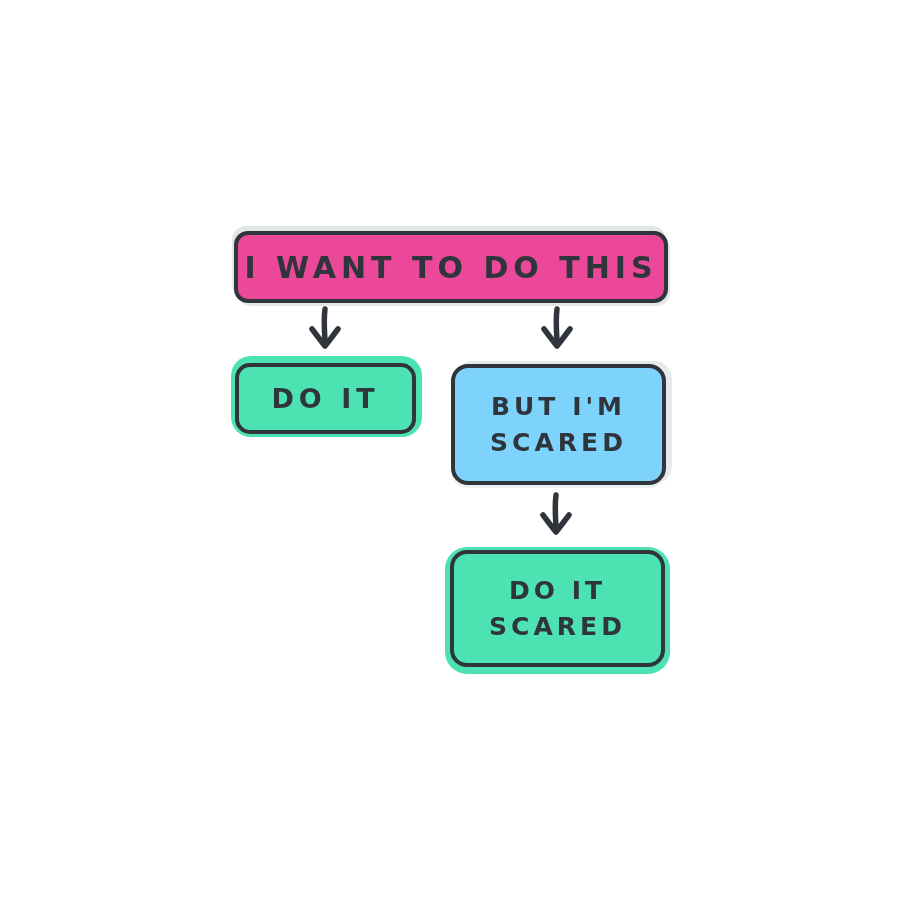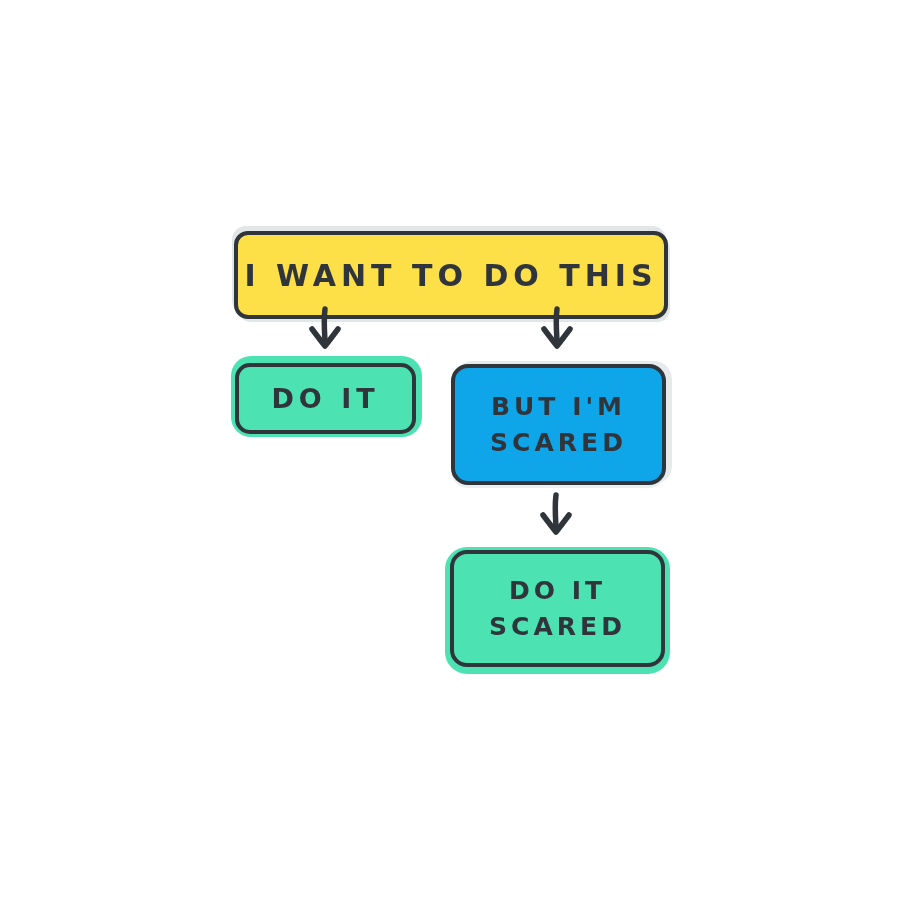--- a/index.html
+++ b/index.html
@@ -25,41 +25,41 @@
     justify-content: center;
     font-weight: 700;
     color: #2f353b;
     text-align: center;
     white-space: nowrap;
   }
   .node span { display: block; }
 
   .node-want {
     left: 234px; top: 231px;
-    width: 434px; height: 88px;
+    width: 434px; height: 72px;
     border-radius: 14px;
-    background: #fde047;
+    background: #ec4899;
     font-size: 30px;
     letter-spacing: 5px;
     box-shadow: -2px -5px 0 0 #e3e6e7, 3px 4px 0 -1px #e3e6e7;
   }
   .node-do-it {
     left: 235px; top: 363px;
     width: 181px; height: 71px;
     border-radius: 15px;
     background: #4ce2b2;
     font-size: 27px;
     letter-spacing: 5px;
     box-shadow: 1px -2px 0 5px #4ce2b2;
   }
   .node-but-scared {
     left: 451px; top: 364px;
     width: 215px; height: 121px;
     border-radius: 17px;
-    background: #0ea5e9;
+    background: #7dd3fc;
     font-size: 25px;
     letter-spacing: 4px;
     line-height: 36px;
     box-shadow: 5px -2px 0 1px #e7eaeb, 0 3px 0 0 #eceff0;
   }
   .node-do-it-scared {
     left: 450px; top: 550px;
     width: 215px; height: 117px;
     border-radius: 17px;
     background: #4ce2b2;

